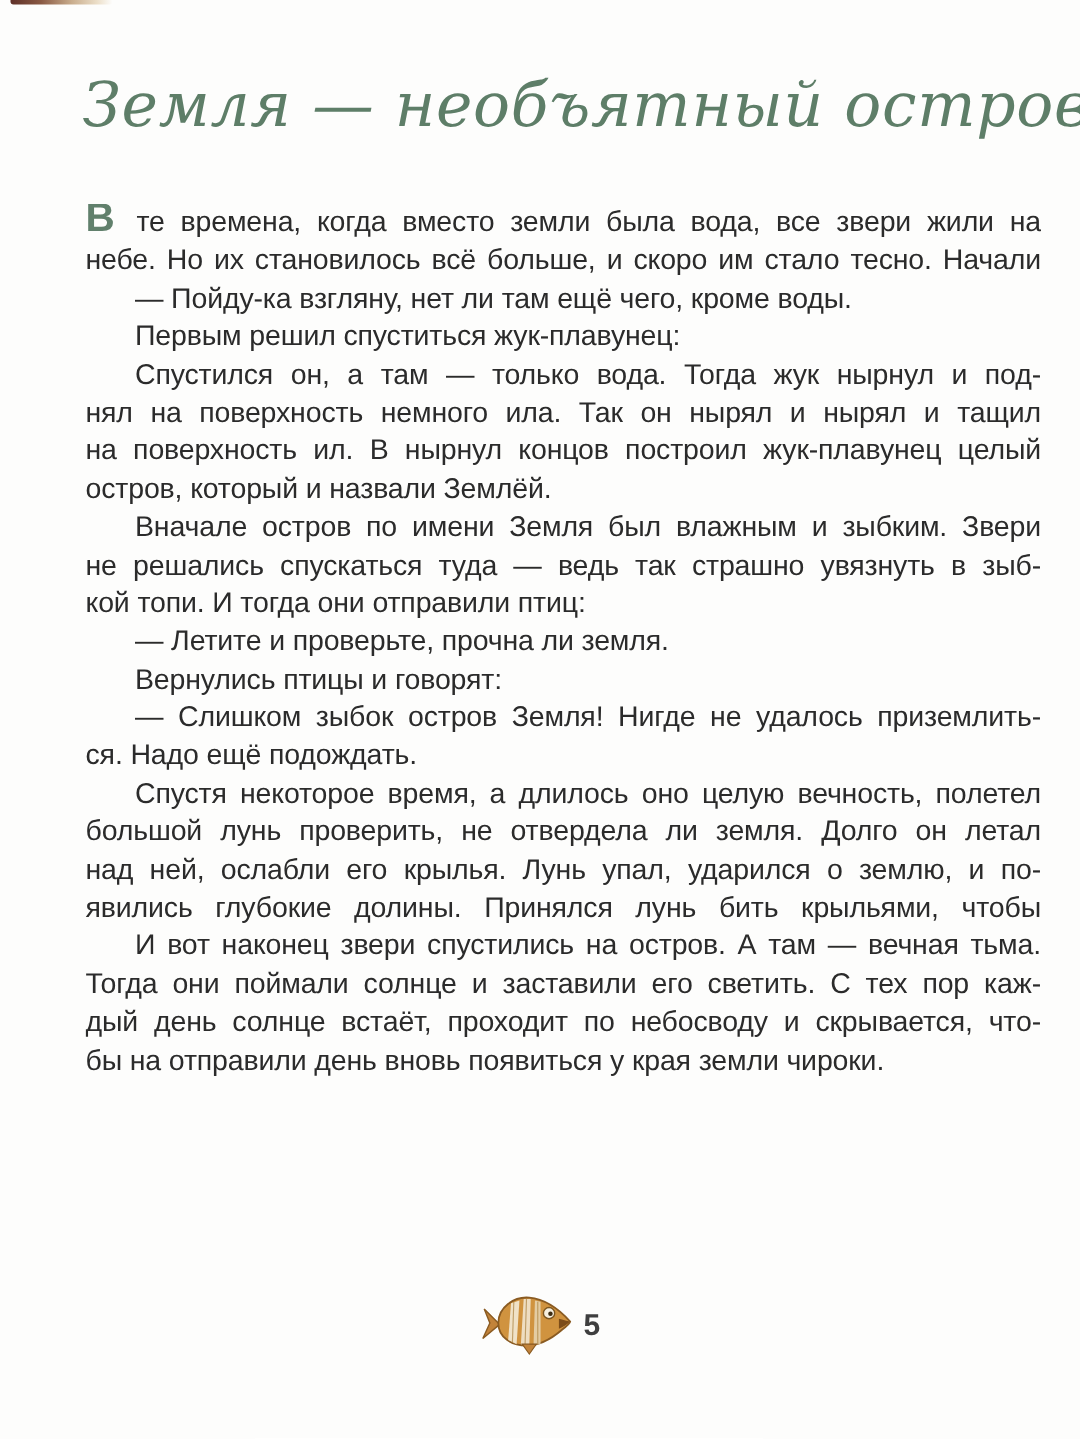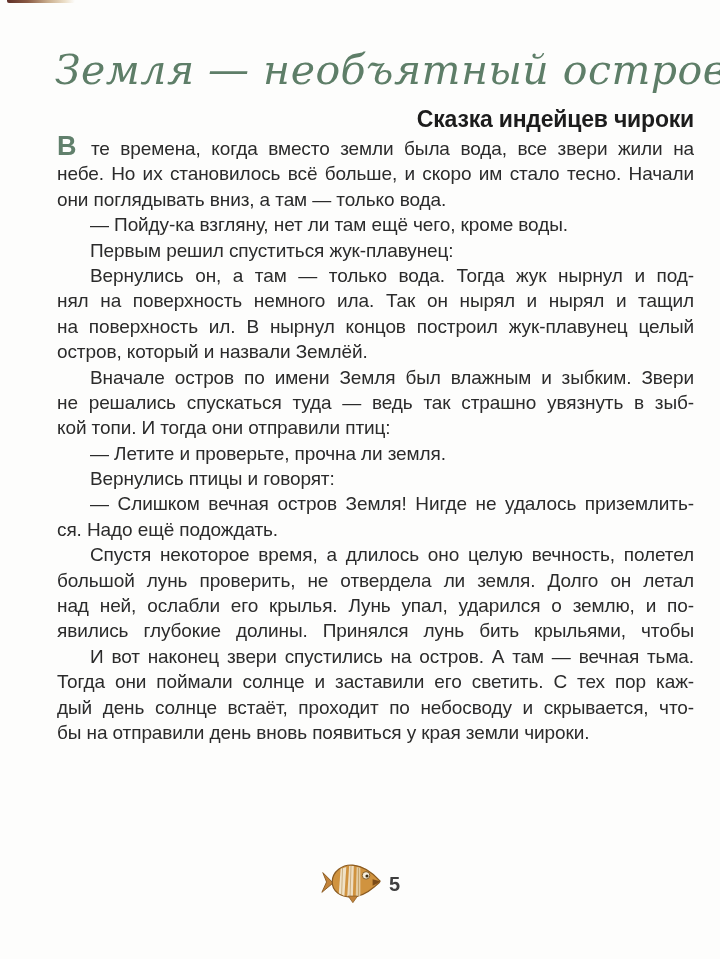--- a/index.html
+++ b/index.html
@@ -67,38 +67,36 @@
 </style>
 </head>
 <body>
 
 <div class="page">
 
   <div class="scan-artifact"></div>
 
   <h1 class="title">Земля — необъятный остров</h1>
 
-  <div class="subtitle">Сказка индейцев чироки</div>
 
   <div class="story">
       <div class="line"><span class="dropcap">В</span> те времена, когда вместо земли была вода, все звери жили на</div>
       <div class="line">небе. Но их становилось всё больше, и скоро им стало тесно. Начали</div>
-      <div class="line last">они поглядывать вниз, а там — только вода.</div>
       <div class="line indent last">— Пойду-ка взгляну, нет ли там ещё чего, кроме воды.</div>
       <div class="line indent last">Первым решил спуститься жук-плавунец:</div>
-      <div class="line indent">Вернулись он, а там — только вода. Тогда жук нырнул и под-</div>
+      <div class="line indent">Спустился он, а там — только вода. Тогда жук нырнул и под-</div>
       <div class="line">нял на поверхность немного ила. Так он нырял и нырял и тащил</div>
       <div class="line">на поверхность ил. В нырнул концов построил жук-плавунец целый</div>
       <div class="line last">остров, который и назвали Землёй.</div>
       <div class="line indent">Вначале остров по имени Земля был влажным и зыбким. Звери</div>
       <div class="line">не решались спускаться туда — ведь так страшно увязнуть в зыб-</div>
       <div class="line last">кой топи. И тогда они отправили птиц:</div>
       <div class="line indent last">— Летите и проверьте, прочна ли земля.</div>
       <div class="line indent last">Вернулись птицы и говорят:</div>
-      <div class="line indent">— Слишком вечная остров Земля! Нигде не удалось приземлить-</div>
+      <div class="line indent">— Слишком зыбок остров Земля! Нигде не удалось приземлить-</div>
       <div class="line last">ся. Надо ещё подождать.</div>
       <div class="line indent">Спустя некоторое время, а длилось оно целую вечность, полетел</div>
       <div class="line">большой лунь проверить, не отвердела ли земля. Долго он летал</div>
       <div class="line">над ней, ослабли его крылья. Лунь упал, ударился о землю, и по-</div>
       <div class="line">явились глубокие долины. Принялся лунь бить крыльями, чтобы</div>
       <div class="line indent">И вот наконец звери спустились на остров. А там — вечная тьма.</div>
       <div class="line">Тогда они поймали солнце и заставили его светить. С тех пор каж-</div>
       <div class="line">дый день солнце встаёт, проходит по небосводу и скрывается, что-</div>
       <div class="line last">бы на отправили день вновь появиться у края земли чироки.</div>
     </div>

